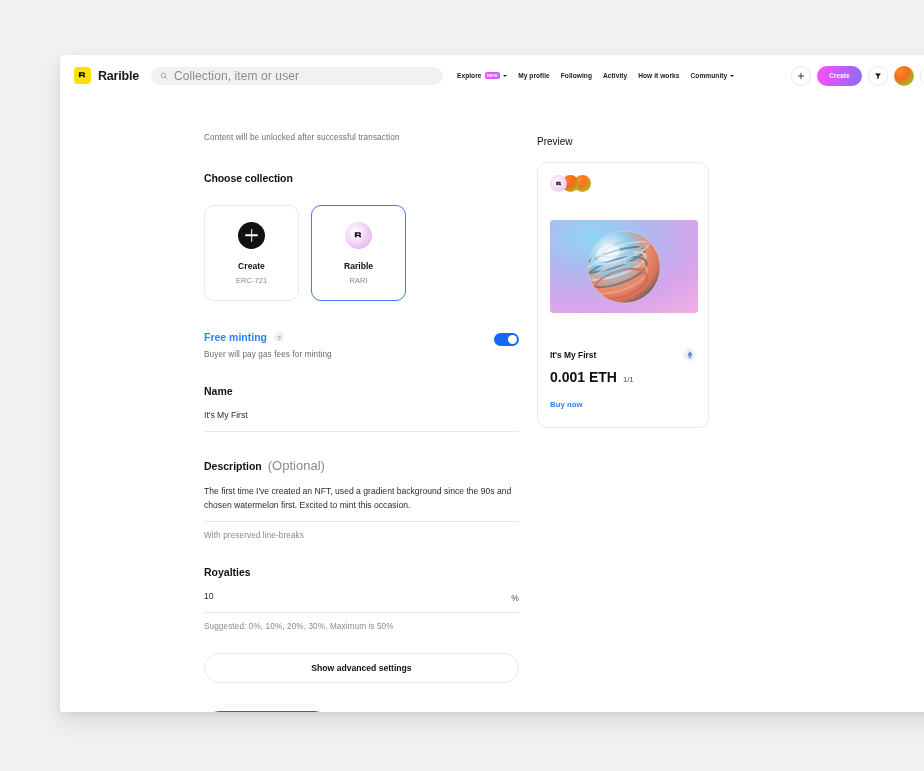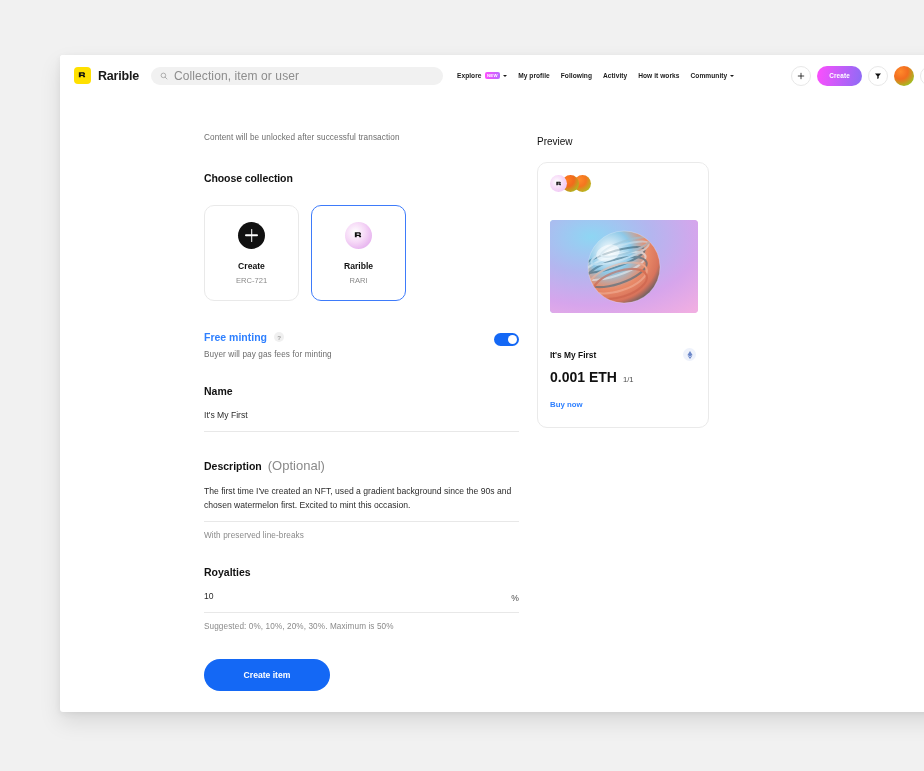--- a/index.html
+++ b/index.html
@@ -426,20 +426,21 @@
           <div class="field-label">
             <span>Royalties</span>
           </div>
           <div class="field-input">
             <span class="val">10</span>
             <span class="suffix">%</span>
           </div>
           <div class="field-hint">Suggested: 0%, 10%, 20%, 30%. Maximum is 50%</div>
         </div>
 
+        <div class="adv-btn">Show advanced settings</div>
 
         <div class="submit-row">
           <div class="create-item-btn">Create item</div>
 
         </div>
       </div>
 
       <div class="col-right">
         <div class="preview-title">Preview</div>
 

